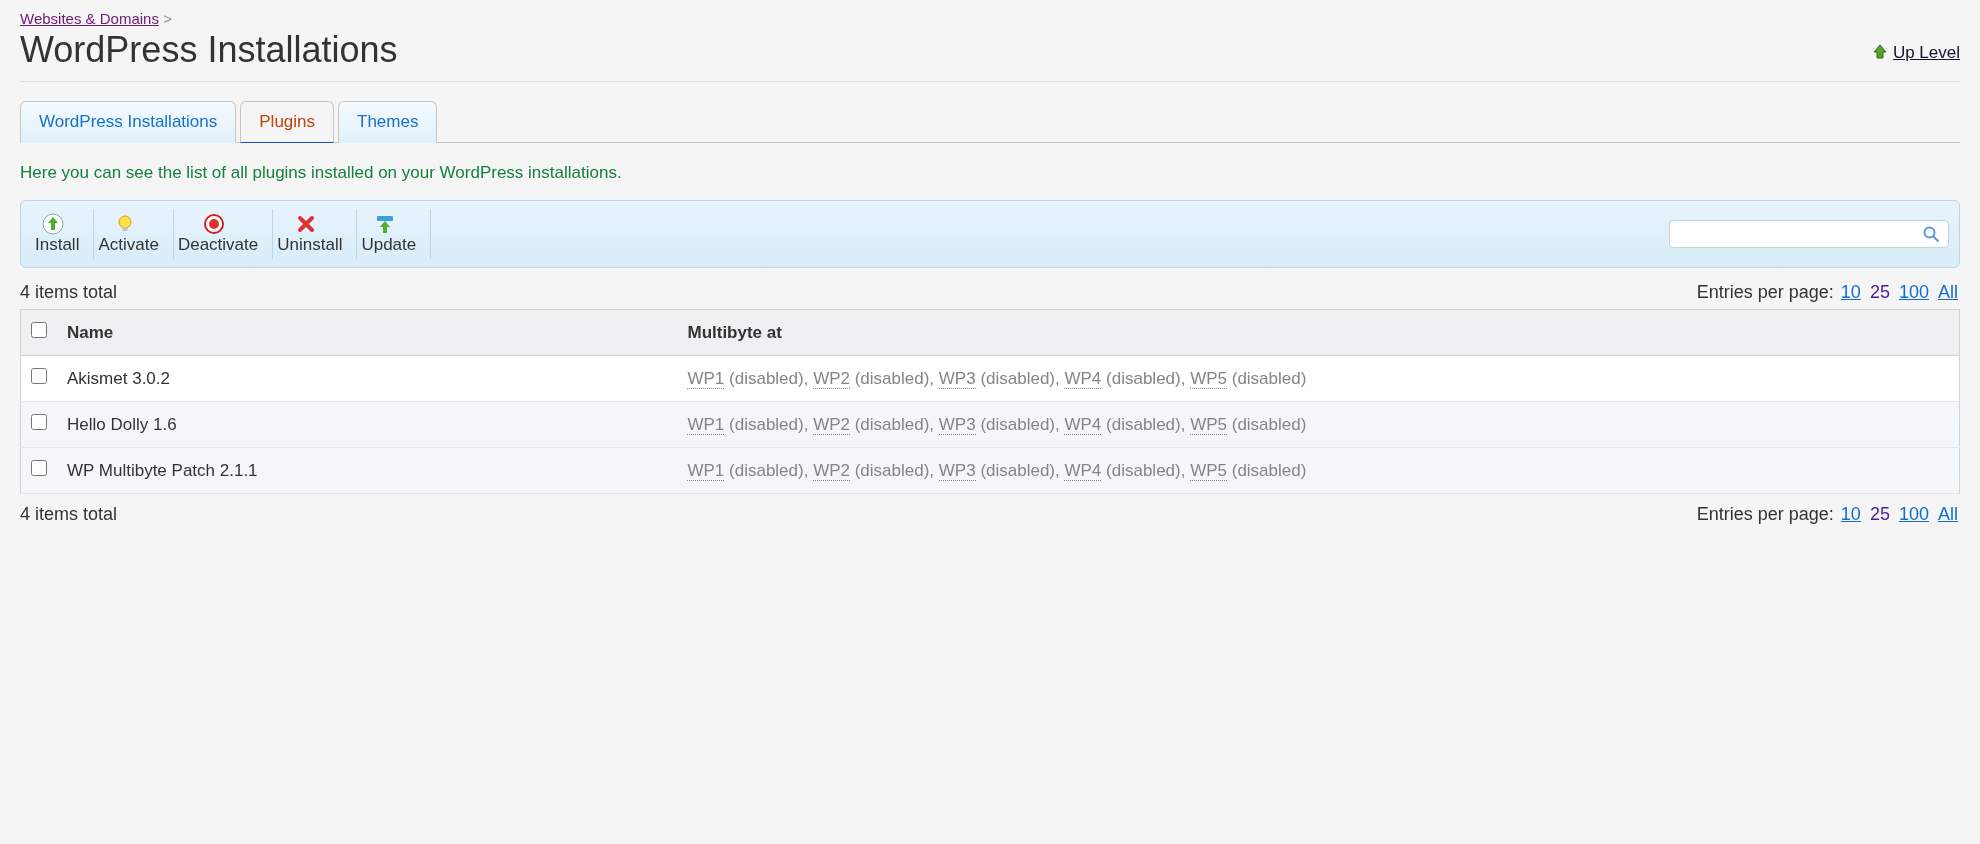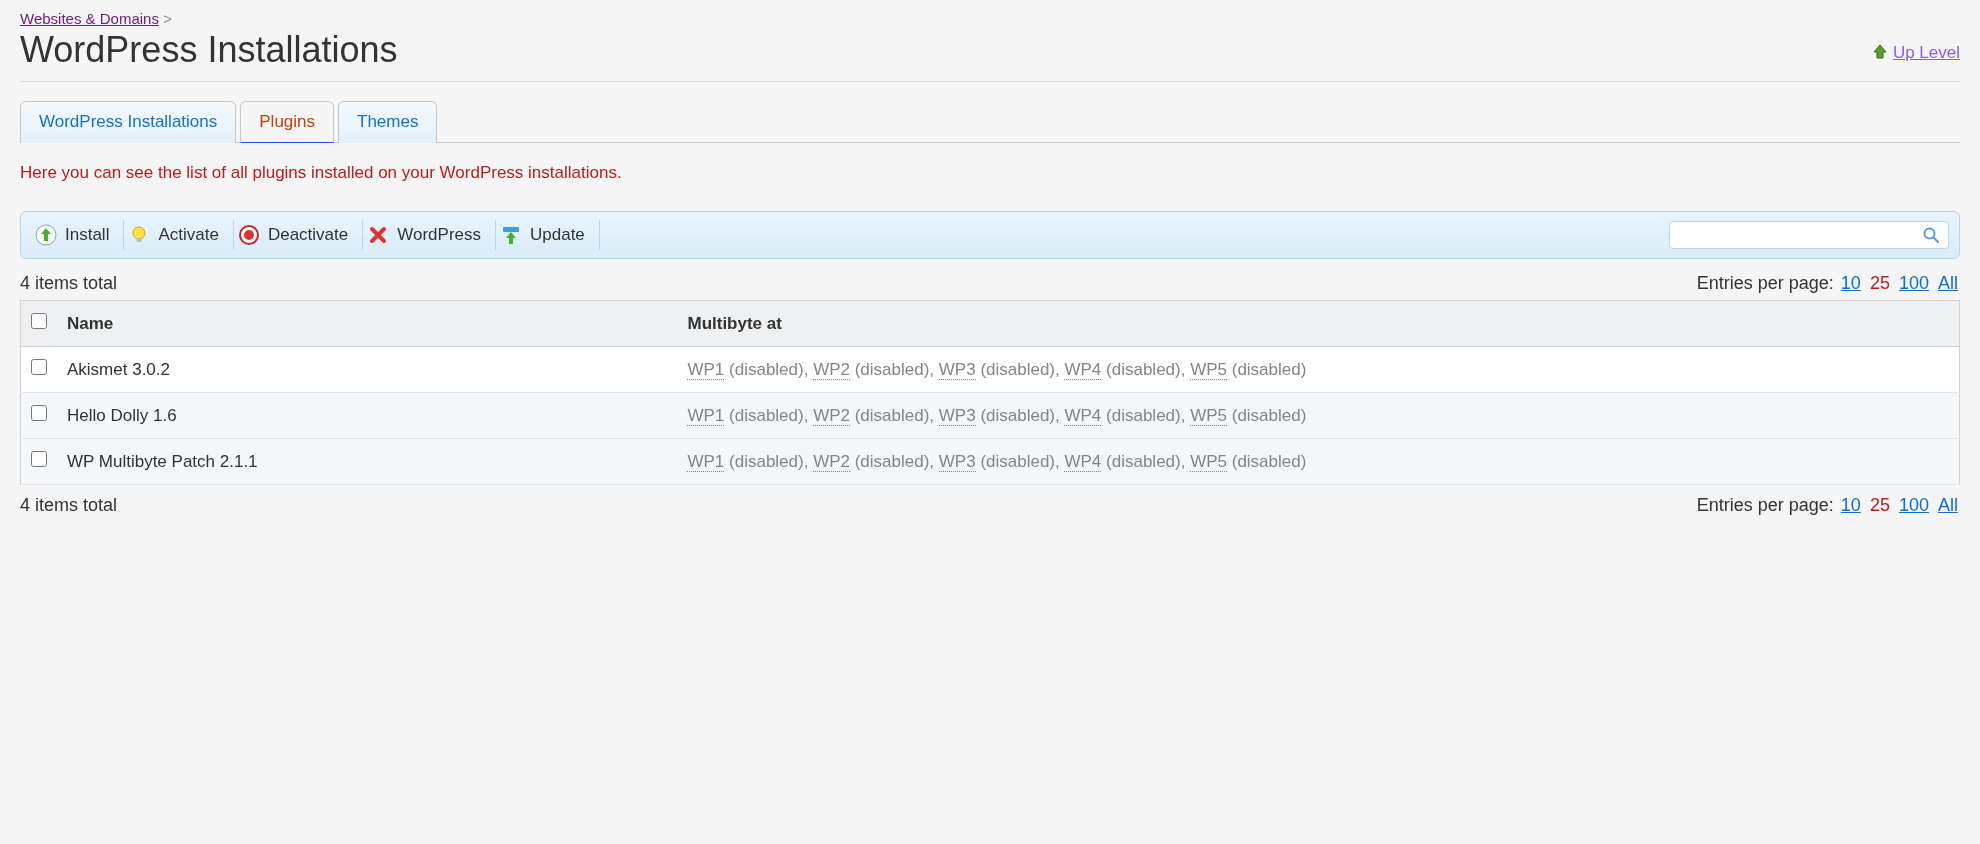--- a/index.html
+++ b/index.html
@@ -23,21 +23,21 @@
   h1.page-title {
     font-size: 36px;
     font-weight: 400;
     color: #333;
     padding-bottom: 10px;
   }
   .up-level {
     margin-top: 14px;
     font-size: 17px;
   }
-  .up-level a { color: #8b5cf6; text-decoration: underline; }
+  .up-level a { color: #0f172a; text-decoration: underline; }
   .up-level svg { vertical-align: -3px; margin-right: 4px; }
   
   .tabs {
     display: flex;
     border-bottom: 1px solid #c6c6c6;
     margin-bottom: 20px;
   }
   .tab {
     padding: 10px 18px;
     font-size: 17px;
@@ -49,39 +49,40 @@
     color: #1571c9;
     cursor: pointer;
     position: relative;
     top: 1px;
   }
   .tab.active {
     background: #f5f5f5;
     color: #c2410c;
     border-bottom: 1px solid #1d4ed8;
   }
-  .description { font-size: 17px; color: #b91c1c; margin-bottom: 28px; }
+  .description { font-size: 17px; color: #15803d; margin-bottom: 17px; }
   
   .toolbar {
     display: flex;
     align-items: center;
     background: linear-gradient(#e8f4fd,#d9ecf8);
     border: 1px solid #b5d5eb;
     border-radius: 6px;
     padding: 8px 10px;
     margin-bottom: 14px;
   }
   .toolbar .btn {
     display: inline-flex;
     align-items: center;
     padding: 4px 14px 4px 4px;
     font-size: 17px;
     color: #333;
     cursor: pointer;
     border-right: 1px solid #bcd6e7;
+    flex-direction: column;
   }
   .toolbar .btn:last-of-type { border-right: none; }
   .toolbar .btn svg, .toolbar .btn .icon-wrap { margin-right: 8px; }
   .toolbar .search {
     margin-left: auto;
     background: white;
     border: 1px solid #bcd6e7;
     border-radius: 4px;
     display: flex;
     align-items: center;
@@ -98,21 +99,21 @@
   
   .pager-row {
     display: flex;
     justify-content: space-between;
     font-size: 18px;
     color: #333;
     margin: 6px 0 6px 0;
   }
   .pager-row .entries { color: #333; }
   .pager-row .entries a { color: #0f6ecd; margin: 0 2px; }
-  .pager-row .entries .current { color: #b91c1c; margin: 0 2px; text-decoration: none; }
+  .pager-row .entries .current { color: #4c1d95; margin: 0 2px; text-decoration: none; }
   
   table.list {
     width: 100%;
     border-collapse: collapse;
     border: 1px solid #d2d2d2;
     background: #fff;
     font-size: 17px;
   }
   table.list th {
     text-align: left;
@@ -181,21 +182,21 @@
     <svg width="22" height="22" viewBox="0 0 22 22">
       <circle cx="11" cy="11" r="9" fill="#fff" stroke="#c22" stroke-width="2"></circle>
       <circle cx="11" cy="11" r="5" fill="#d33"></circle>
     </svg>
     <span>Deactivate</span>
   </div>
   <div class="btn">
     <svg width="22" height="22" viewBox="0 0 22 22">
       <path d="M5 5 L17 17 M17 5 L5 17" stroke="#d33" stroke-width="4" stroke-linecap="round"></path>
     </svg>
-    <span>WordPress</span>
+    <span>Uninstall</span>
   </div>
   <div class="btn">
     <svg width="22" height="22" viewBox="0 0 22 22">
       <rect x="3" y="3" width="16" height="5" fill="#3da0d6" rx="1"></rect>
       <path d="M11 8 L16 14 H13 V20 H9 V14 H6 Z" fill="#4caf2e"></path>
     </svg>
     <span>Update</span>
   </div>
   <div class="search">
     <input type="text" placeholder="" style="">

